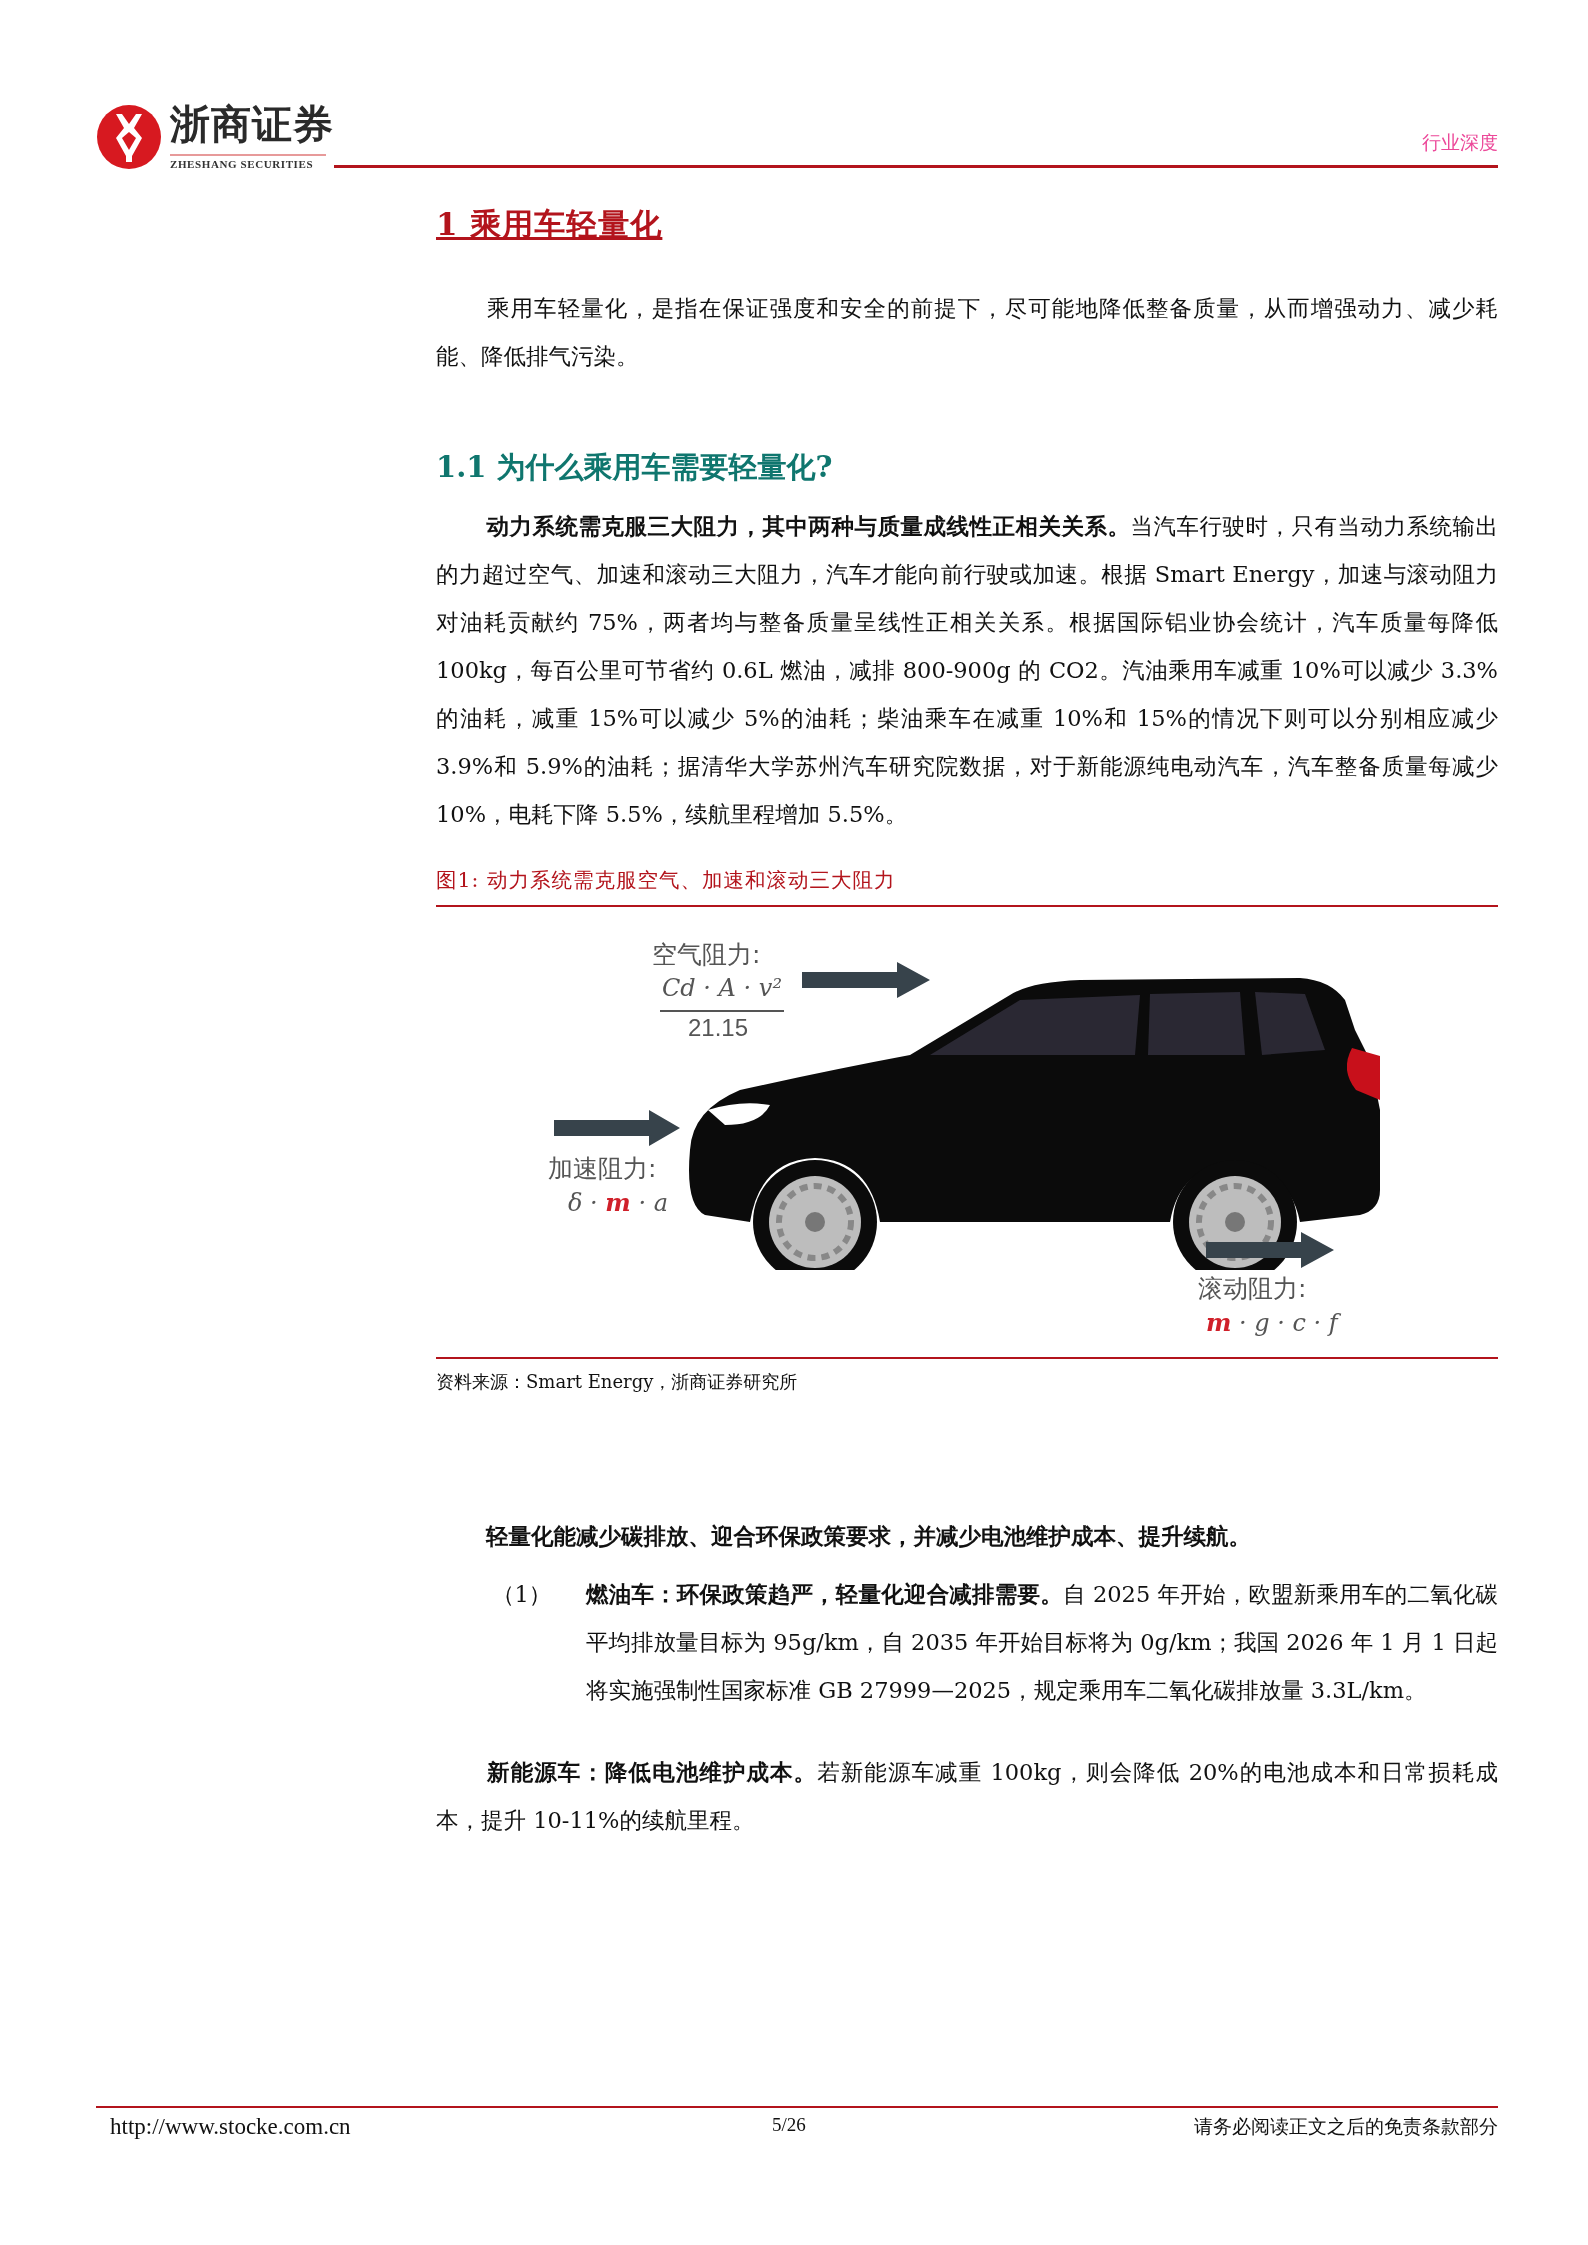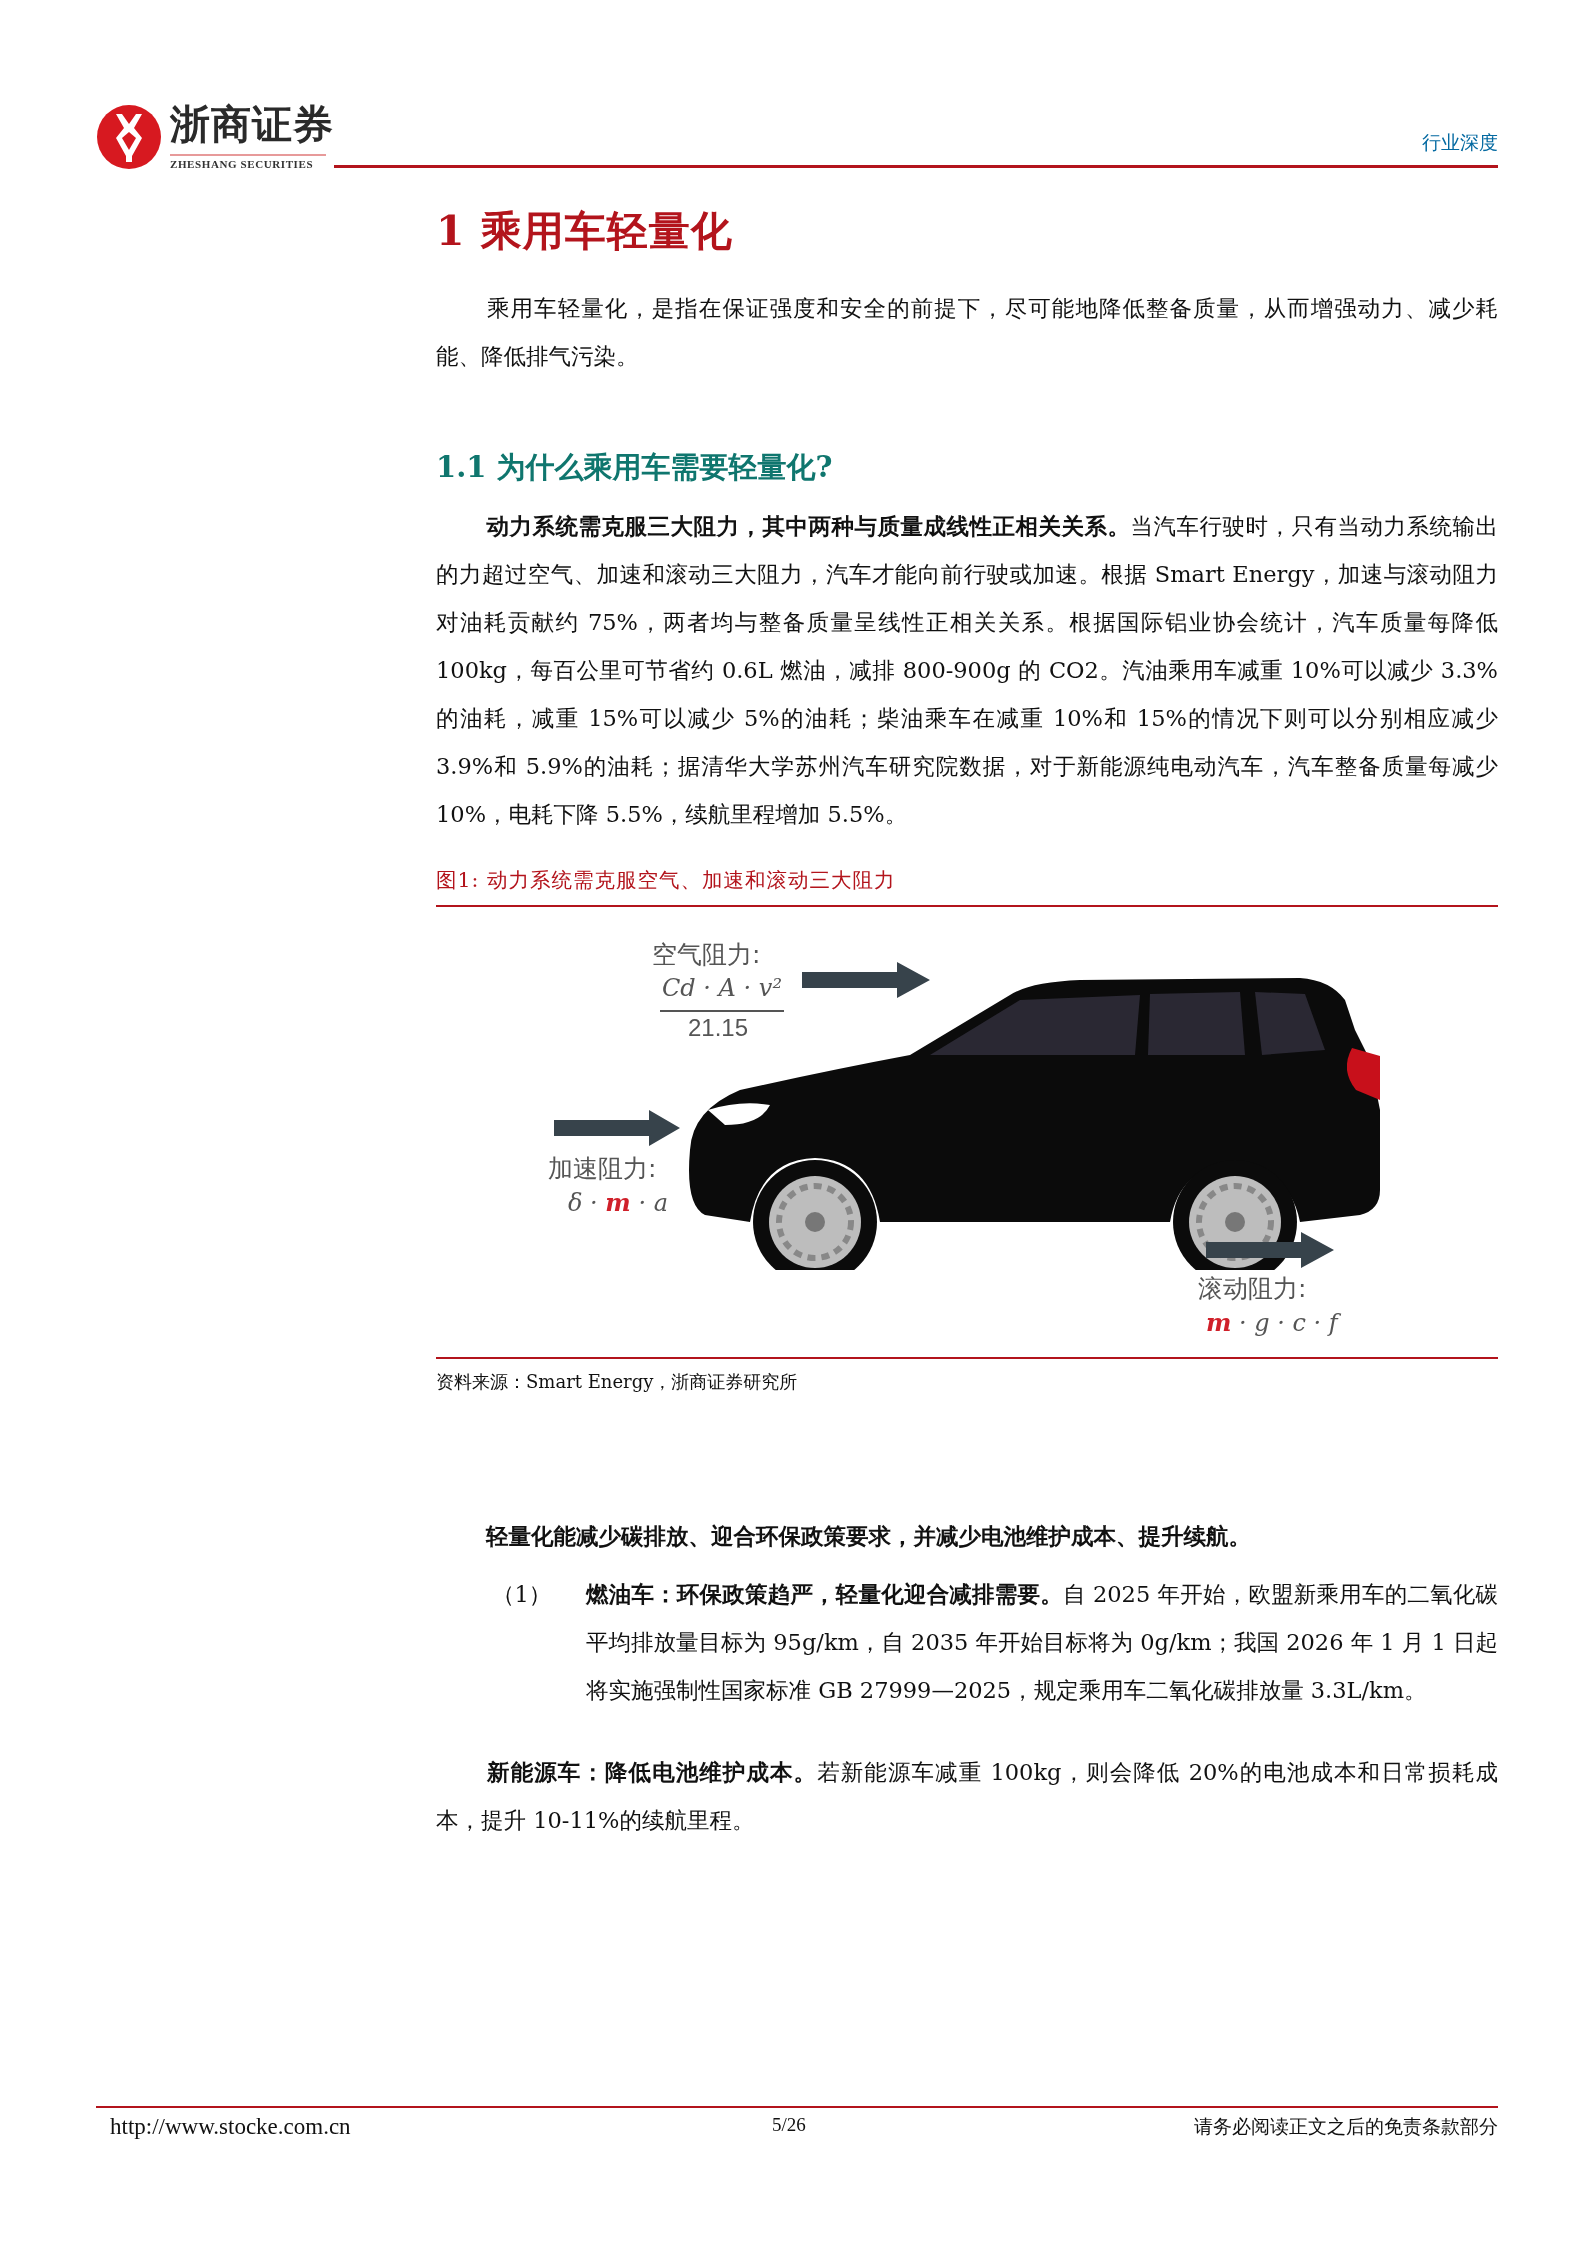--- a/index.html
+++ b/index.html
@@ -7,24 +7,24 @@
          font-family:"DejaVu Serif","Liberation Serif",serif; color:#111; }
 
   
   .logo { position:absolute; left:96px; top:104px; width:66px; height:66px; }
   .brand-cn { position:absolute; left:170px; top:100px; font-family:"DejaVu Sans","Liberation Sans",sans-serif;
               font-size:40px; font-weight:bold; color:#2a2a2a; letter-spacing:1px; line-height:48px; }
   .brand-rule { position:absolute; left:170px; top:154px; width:156px; height:2px; background:#e79a9a; }
   .brand-en { position:absolute; left:170px; top:158px; font-family:"Liberation Serif",serif;
               font-size:11px; font-weight:bold; color:#333; letter-spacing:0.6px; }
   .header-rule { position:absolute; left:334px; top:165px; width:1164px; height:3px; background:#b3141c; }
-  .header-tag { position:absolute; right:90px; top:130px; font-size:19px; color:#0369a1; }
+  .header-tag { position:absolute; right:90px; top:130px; font-size:19px; color:#ec4899; }
 
   
-  .h1 { position:absolute; left:436px; top:204px; font-size:41px; font-weight:bold; color:#b3141c; letter-spacing:1px; }
+  .h1 { position:absolute; left:436px; top:204px; font-size:31px; font-weight:bold; color:#b3141c; letter-spacing:1px;text-decoration:underline; }
   .h2 { position:absolute; left:436px; top:448px; font-size:29px; font-weight:bold; color:#0f766e; }
 
   .para { position:absolute; left:436px; width:1062px; font-size:22.5px; line-height:48px; color:#111;
           text-align:justify; }
   .para .indent { display:inline-block; width:50px; }
   .para b { font-weight:bold; }
 
   
   .fig-title { position:absolute; left:436px; top:866px; font-size:20.5px; color:#b3141c; letter-spacing:1px; }
   .fig-rule-top { position:absolute; left:436px; top:905px; width:1062px; height:2px; background:#b3141c; }

